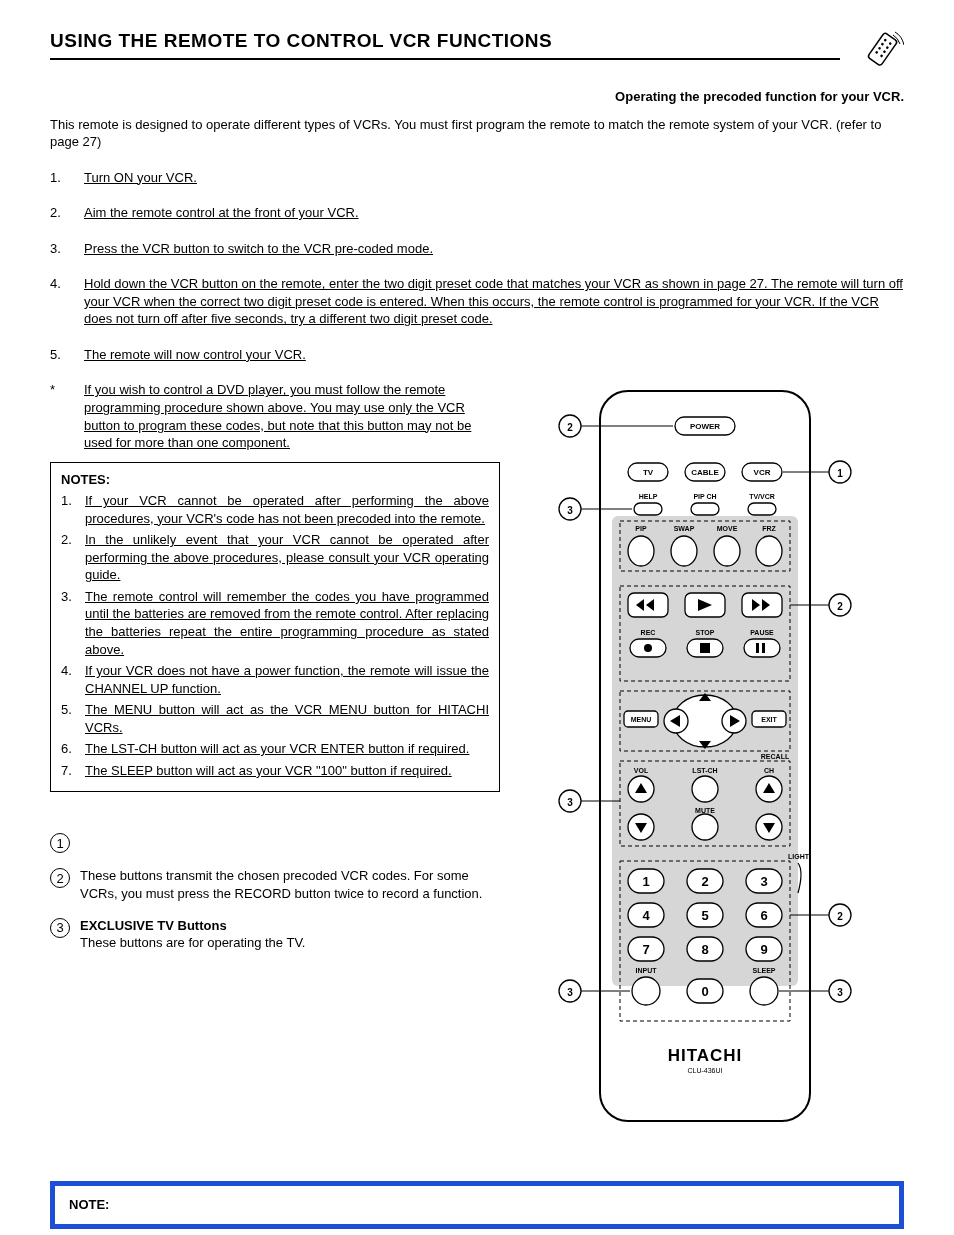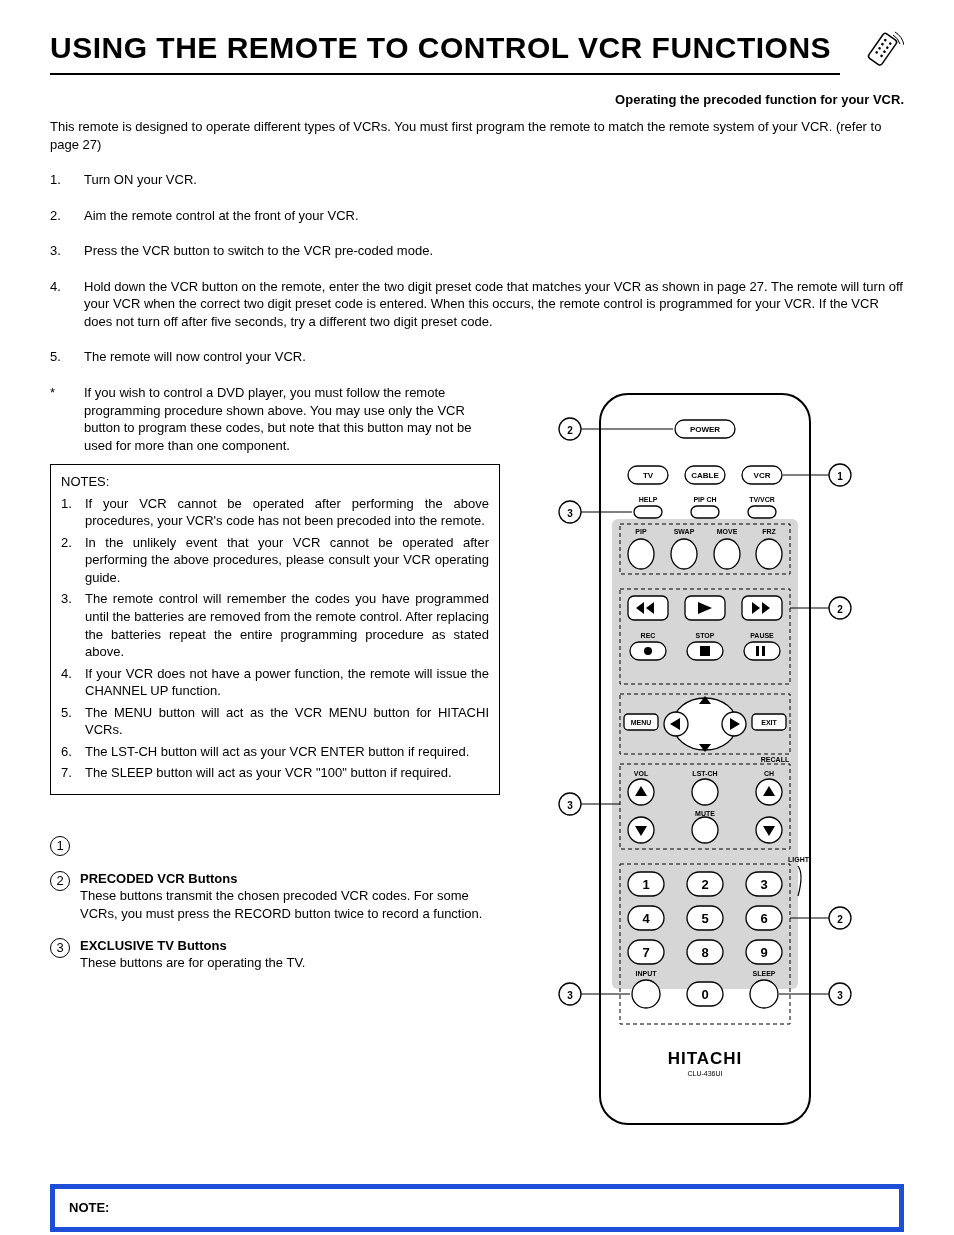--- a/index.html
+++ b/index.html
@@ -8,46 +8,46 @@
     font-size: 13px;
     color: #000;
     background: #fff;
     width: 954px;
     margin: 0 auto;
     padding: 28px 50px 20px 50px;
     line-height: 1.35;
   }
   .header-row { display: flex; align-items: flex-start; justify-content: space-between; }
   h1 {
-    font-size: 30px;
+    font-size: 19px;
     font-weight: bold;
     letter-spacing: 0.5px;
     border-bottom: 2.5px solid #000;
     padding-bottom: 4px;
     flex: 1;
     margin-right: 20px;
   }
   .remote-corner-icon { width: 44px; height: 44px; }
   .intro-bold { font-weight: bold; margin: 16px 0 10px 12px; text-align: right; }
   .intro-text { margin-bottom: 18px; }
   .steps { margin-left: 0; }
   .step-row { display: flex; margin-bottom: 18px; }
   .step-num { width: 34px; flex-shrink: 0; }
-  .step-text { flex: 1; }
+  .step-text { flex: 1; text-decoration: underline; }
   .lower-wrap { display: flex; gap: 20px; }
   .left-col { flex: 1; max-width: 450px; }
   .right-col { flex: 0 0 360px; display:flex; justify-content:center; }
   .notes-box {
     border: 1px solid #000;
     padding: 8px 10px 8px 10px;
     margin-top: 6px;
     margin-bottom: 40px;
     text-align: justify;
   }
-  .notes-title { font-weight: normal; margin-bottom: 4px; }
+  .notes-title { font-weight: bold; margin-bottom: 4px; }
   .notes-box .step-row { margin-bottom: 4px; }
   .notes-box .step-num { width: 24px; }
   .callout-row { display: flex; margin-bottom: 14px; }
   .circ {
     width: 20px; height: 20px; border: 1.5px solid #000; border-radius: 50%;
     display: inline-flex; align-items: center; justify-content: center;
     font-size: 13px; flex-shrink: 0; margin-right: 10px; margin-top: 1px;
     font-family: Arial;
   }
   .callout-title { font-weight: bold; }
@@ -161,21 +161,20 @@
     </div>
 
     <div class="callout-row">
       <span class="circ">1</span>
       <div>
       </div>
     </div>
     <div class="callout-row">
       <span class="circ">2</span>
       <div>
-        <div class="callout-title">PRECODED VCR Buttons</div>
         <div class="callout-body">These buttons transmit the chosen precoded VCR codes.  For some VCRs, you must press the RECORD button twice to record a function.</div>
       </div>
     </div>
     <div class="callout-row">
       <span class="circ">3</span>
       <div>
         <div class="callout-title">EXCLUSIVE TV Buttons</div>
         <div class="callout-body">These buttons are for operating the TV.</div>
       </div>
     </div>

